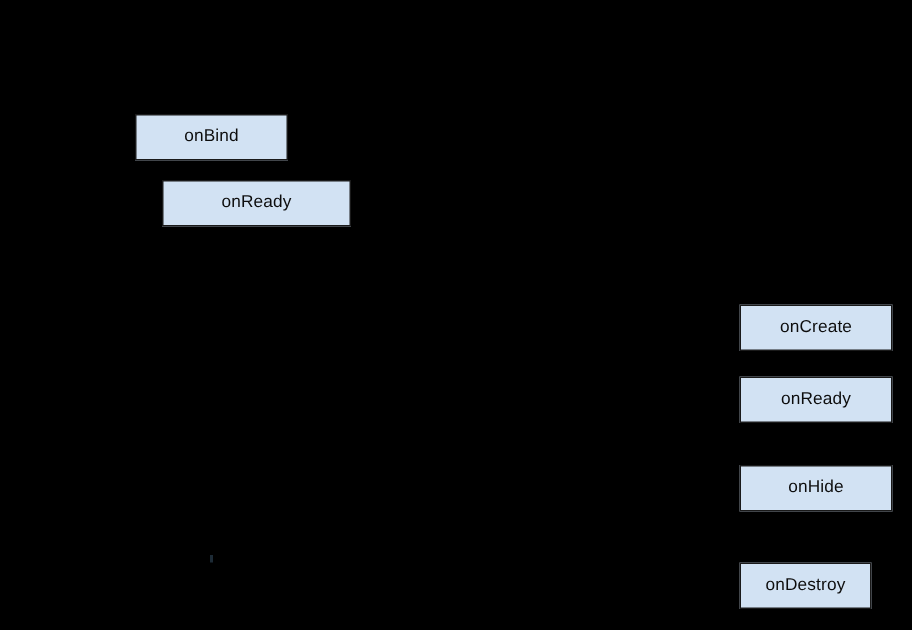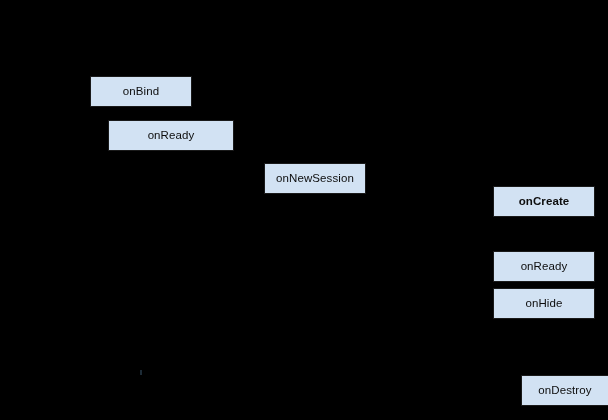--- a/index.html
+++ b/index.html
@@ -48,36 +48,33 @@
 <div id="canvas">
 
   <div class="node" style="left:90px; top:76px; width:102px; height:31px;text-align:center;">
     <span class="node-label">onBind</span>
   </div>
 
   <div class="node" style="left:108px; top:120px; width:126px; height:31px;">
     <span class="node-label">onReady</span>
   </div>
 
-  <div class="node" style="left:264px; top:163px; width:102px; height:31px;">
-    <span class="node-label">onNewSession</span>
-  </div>
 
-  <div class="node" style="left:493px; top:186px; width:102px; height:31px;font-weight:bold;">
+  <div class="node" style="left:493px; top:203px; width:102px; height:31px;">
     <span class="node-label">onCreate</span>
   </div>
 
   <div class="node" style="left:493px; top:251px; width:102px; height:31px;">
     <span class="node-label">onReady</span>
   </div>
 
-  <div class="node" style="left:493px; top:288px; width:102px; height:31px;">
+  <div class="node" style="left:493px; top:310px; width:102px; height:31px;">
     <span class="node-label">onHide</span>
   </div>
 
 
-  <div class="node" style="left:493px; top:375px; width:88px; height:31px;margin-left:28px;">
+  <div class="node" style="left:493px; top:375px; width:88px; height:31px;">
     <span class="node-label">onDestroy</span>
   </div>
 
   <div class="stub" style="left:140px; top:370px; width:2px; height:5px;"></div>
 
 </div>
 
 </body></html>

